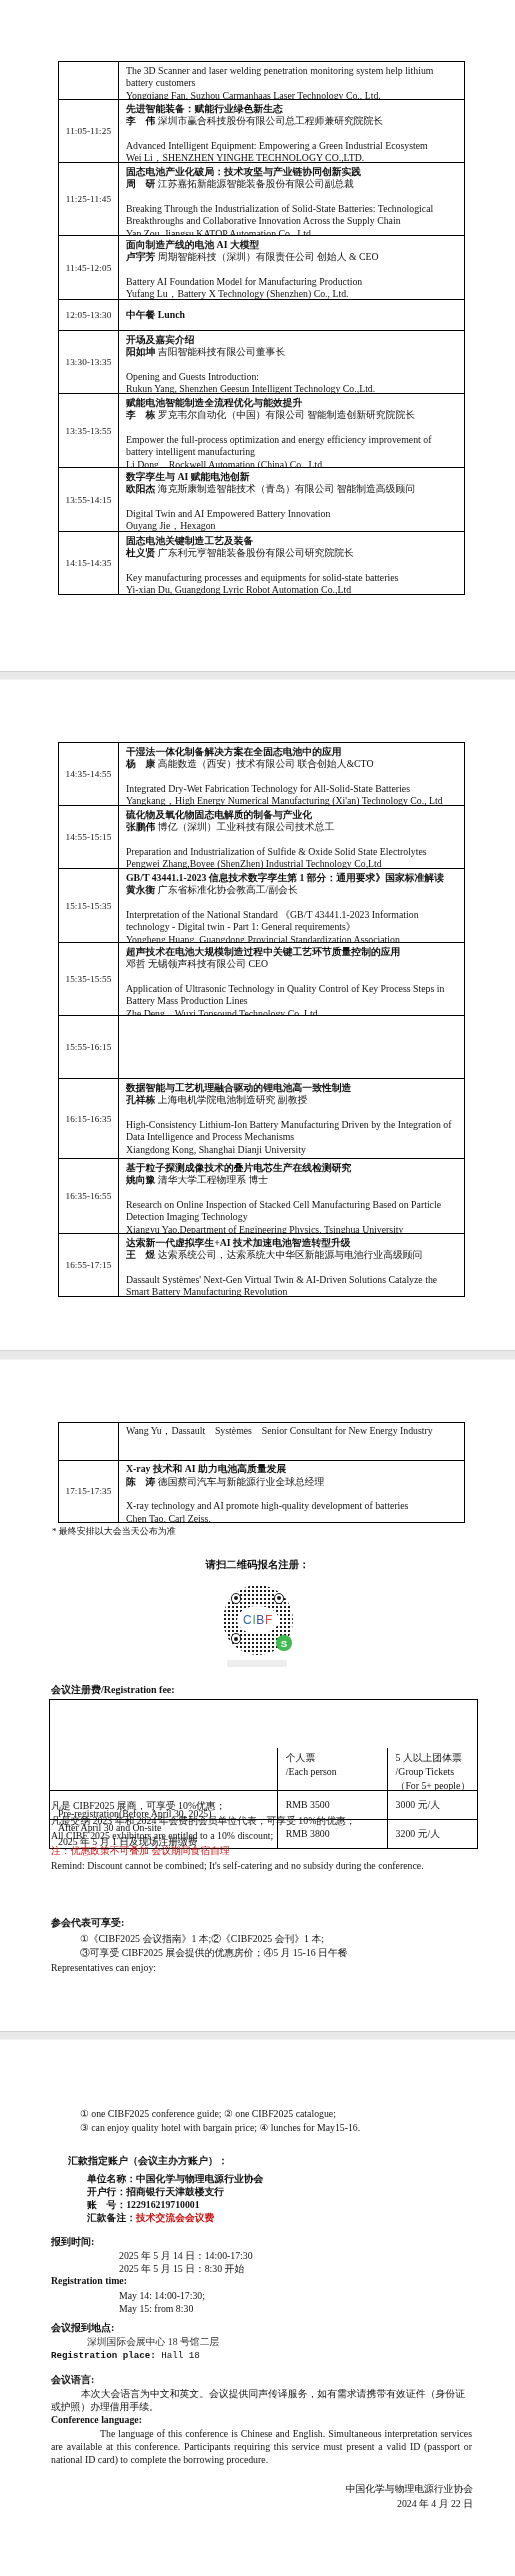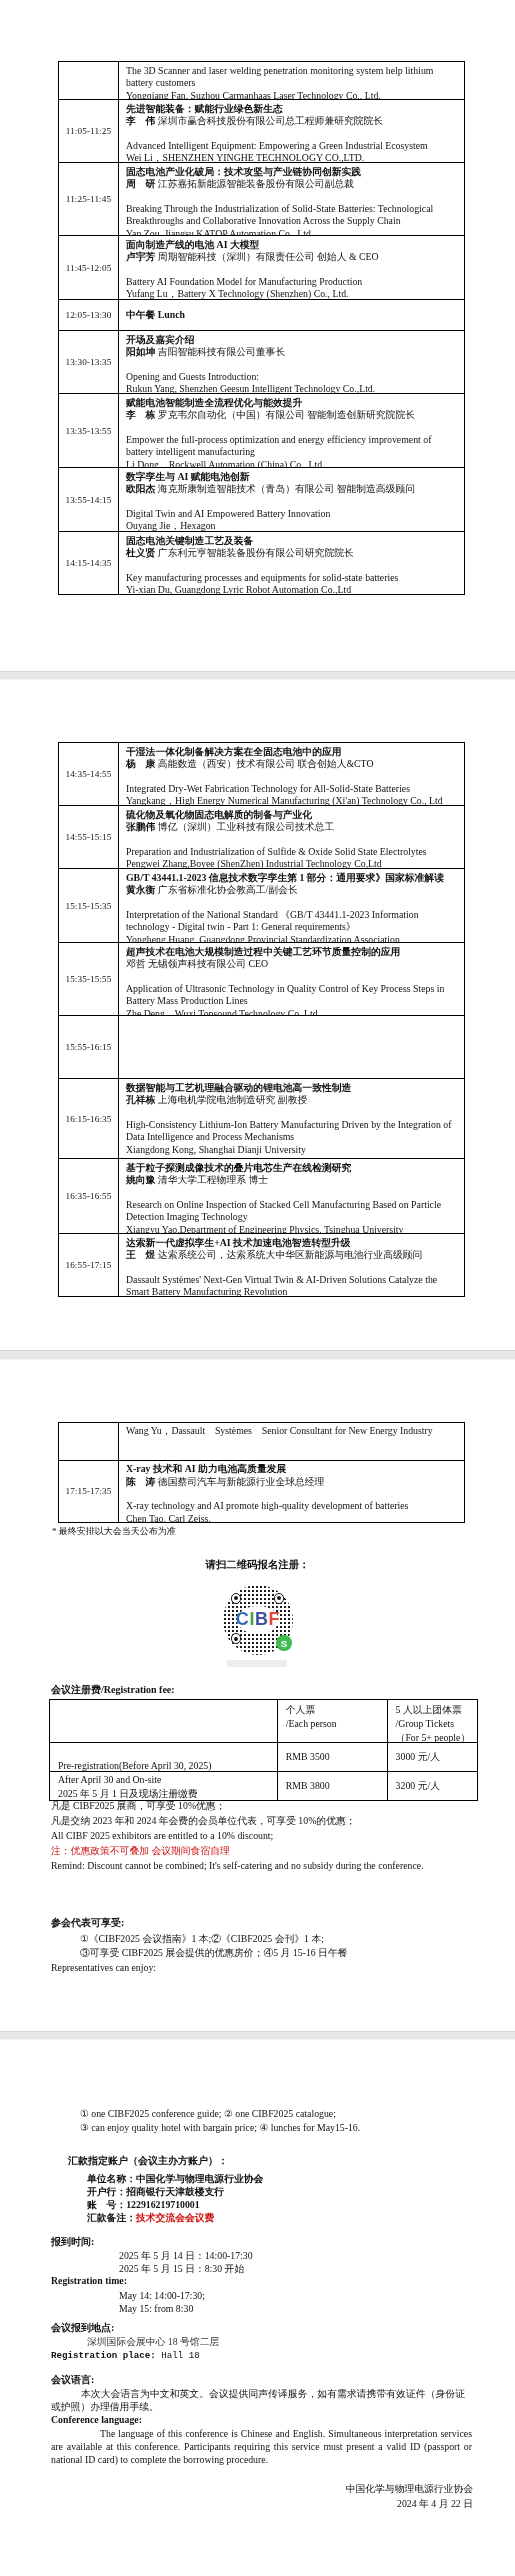--- a/index.html
+++ b/index.html
@@ -16,29 +16,29 @@
   .s-line.b{font-weight:bold;}
   .s-line b{font-weight:bold;}
   .spacer{height:12px;}
   
   .abs{position:absolute;}
   .note-small{font-size:9px;}
   .center-head{left:0;width:100%;text-align:center;font-weight:bold;font-size:10.4px;}
   .qr{width:70px;height:70px;}
   .qr-dots{position:absolute;inset:0;border-radius:50%;background:radial-gradient(circle,#1c1c1c 0.8px,transparent 0.9px) 0 0/4px 4px;}
   .qr-center{position:absolute;left:14px;top:21px;width:42px;height:28px;background:#fff;border-radius:50%;display:flex;align-items:center;justify-content:center;}
-  .qr-letters{font-family:"Liberation Sans","DejaVu Sans",sans-serif;font-weight:bold;font-size:18px;letter-spacing:0.6px;}
+  .qr-letters{font-family:"Liberation Sans","DejaVu Sans",sans-serif;font-weight:normal;font-size:12px;letter-spacing:0.6px;}
   .qr-eye{position:absolute;width:8.7px;height:8.7px;border:1.4px solid #161616;border-radius:50%;background:#fff;}
   .qr-eye:after{content:"";position:absolute;left:2.3px;top:2.3px;width:4px;height:4px;background:#161616;border-radius:50%;}
   .wx{position:absolute;right:1.2px;bottom:3.5px;width:15.6px;height:15.6px;background:#3fbb52;border-radius:50%;color:#fff;font-family:"Liberation Sans",sans-serif;font-weight:bold;font-size:9.8px;display:flex;align-items:center;justify-content:center;}
   .qr-cap{width:60px;height:7px;background:#ededed;border-radius:1.7px;}
   
   .fee-tbl{border:1.2px solid #000;background:#fff;}
   .fee-row{display:flex;border-top:0.6px solid #000;}
-  .fee-row:first-child{border-top:none;}
+  .fee-row:first-child{border-top:none;margin-top:48px;}
   .fc{padding:3.5px 5.8px 2.3px 8px;font-size:9.8px;line-height:14px;overflow:hidden;}
   .fc1{flex:0 0 213px;width:213px;border-right:0.6px solid #000;}
   .fc2{flex:0 0 95px;width:95px;border-right:0.6px solid #000;}
   .fc3{flex:1;}
   .fee-row.vals .fc{display:flex;align-items:center;}
   .bold{font-weight:normal;}
   .red{color:#cc1111;}
   .notes div{line-height:15px;font-size:9.8px;}
   .list div{line-height:14.4px;font-size:9.8px;}
   .pay-lines div{line-height:13px;font-size:9.8px;font-weight:bold;}

